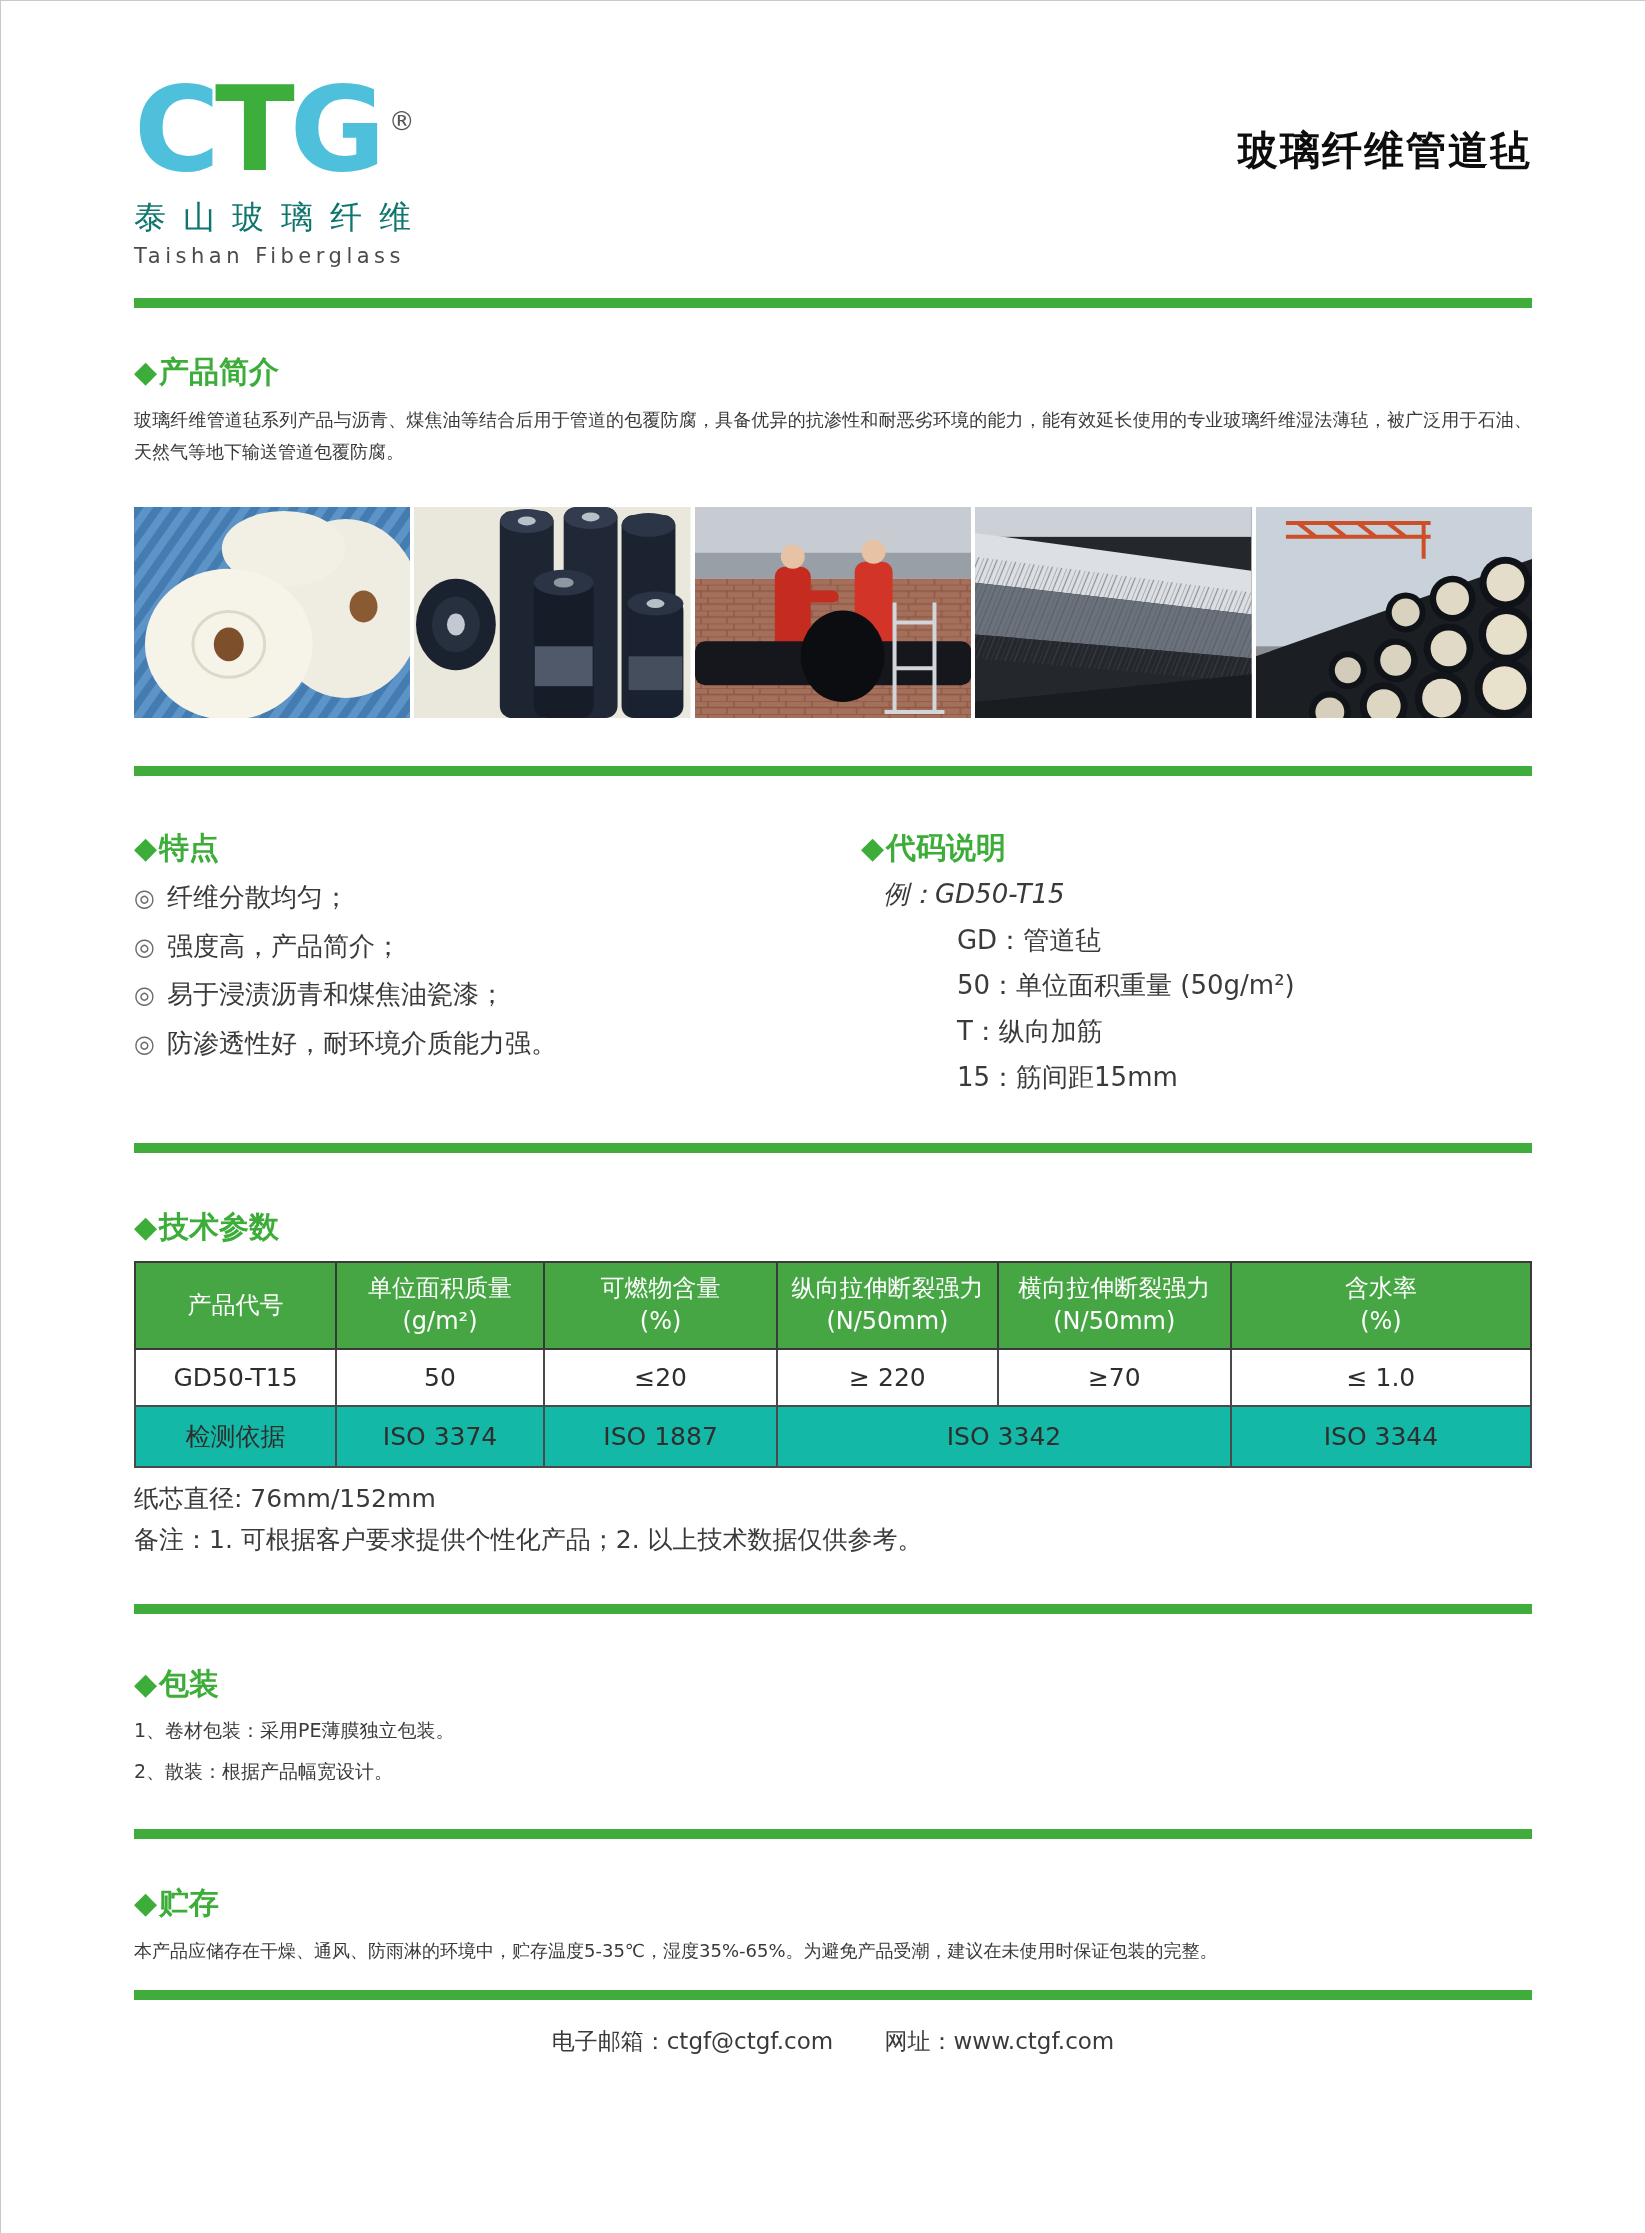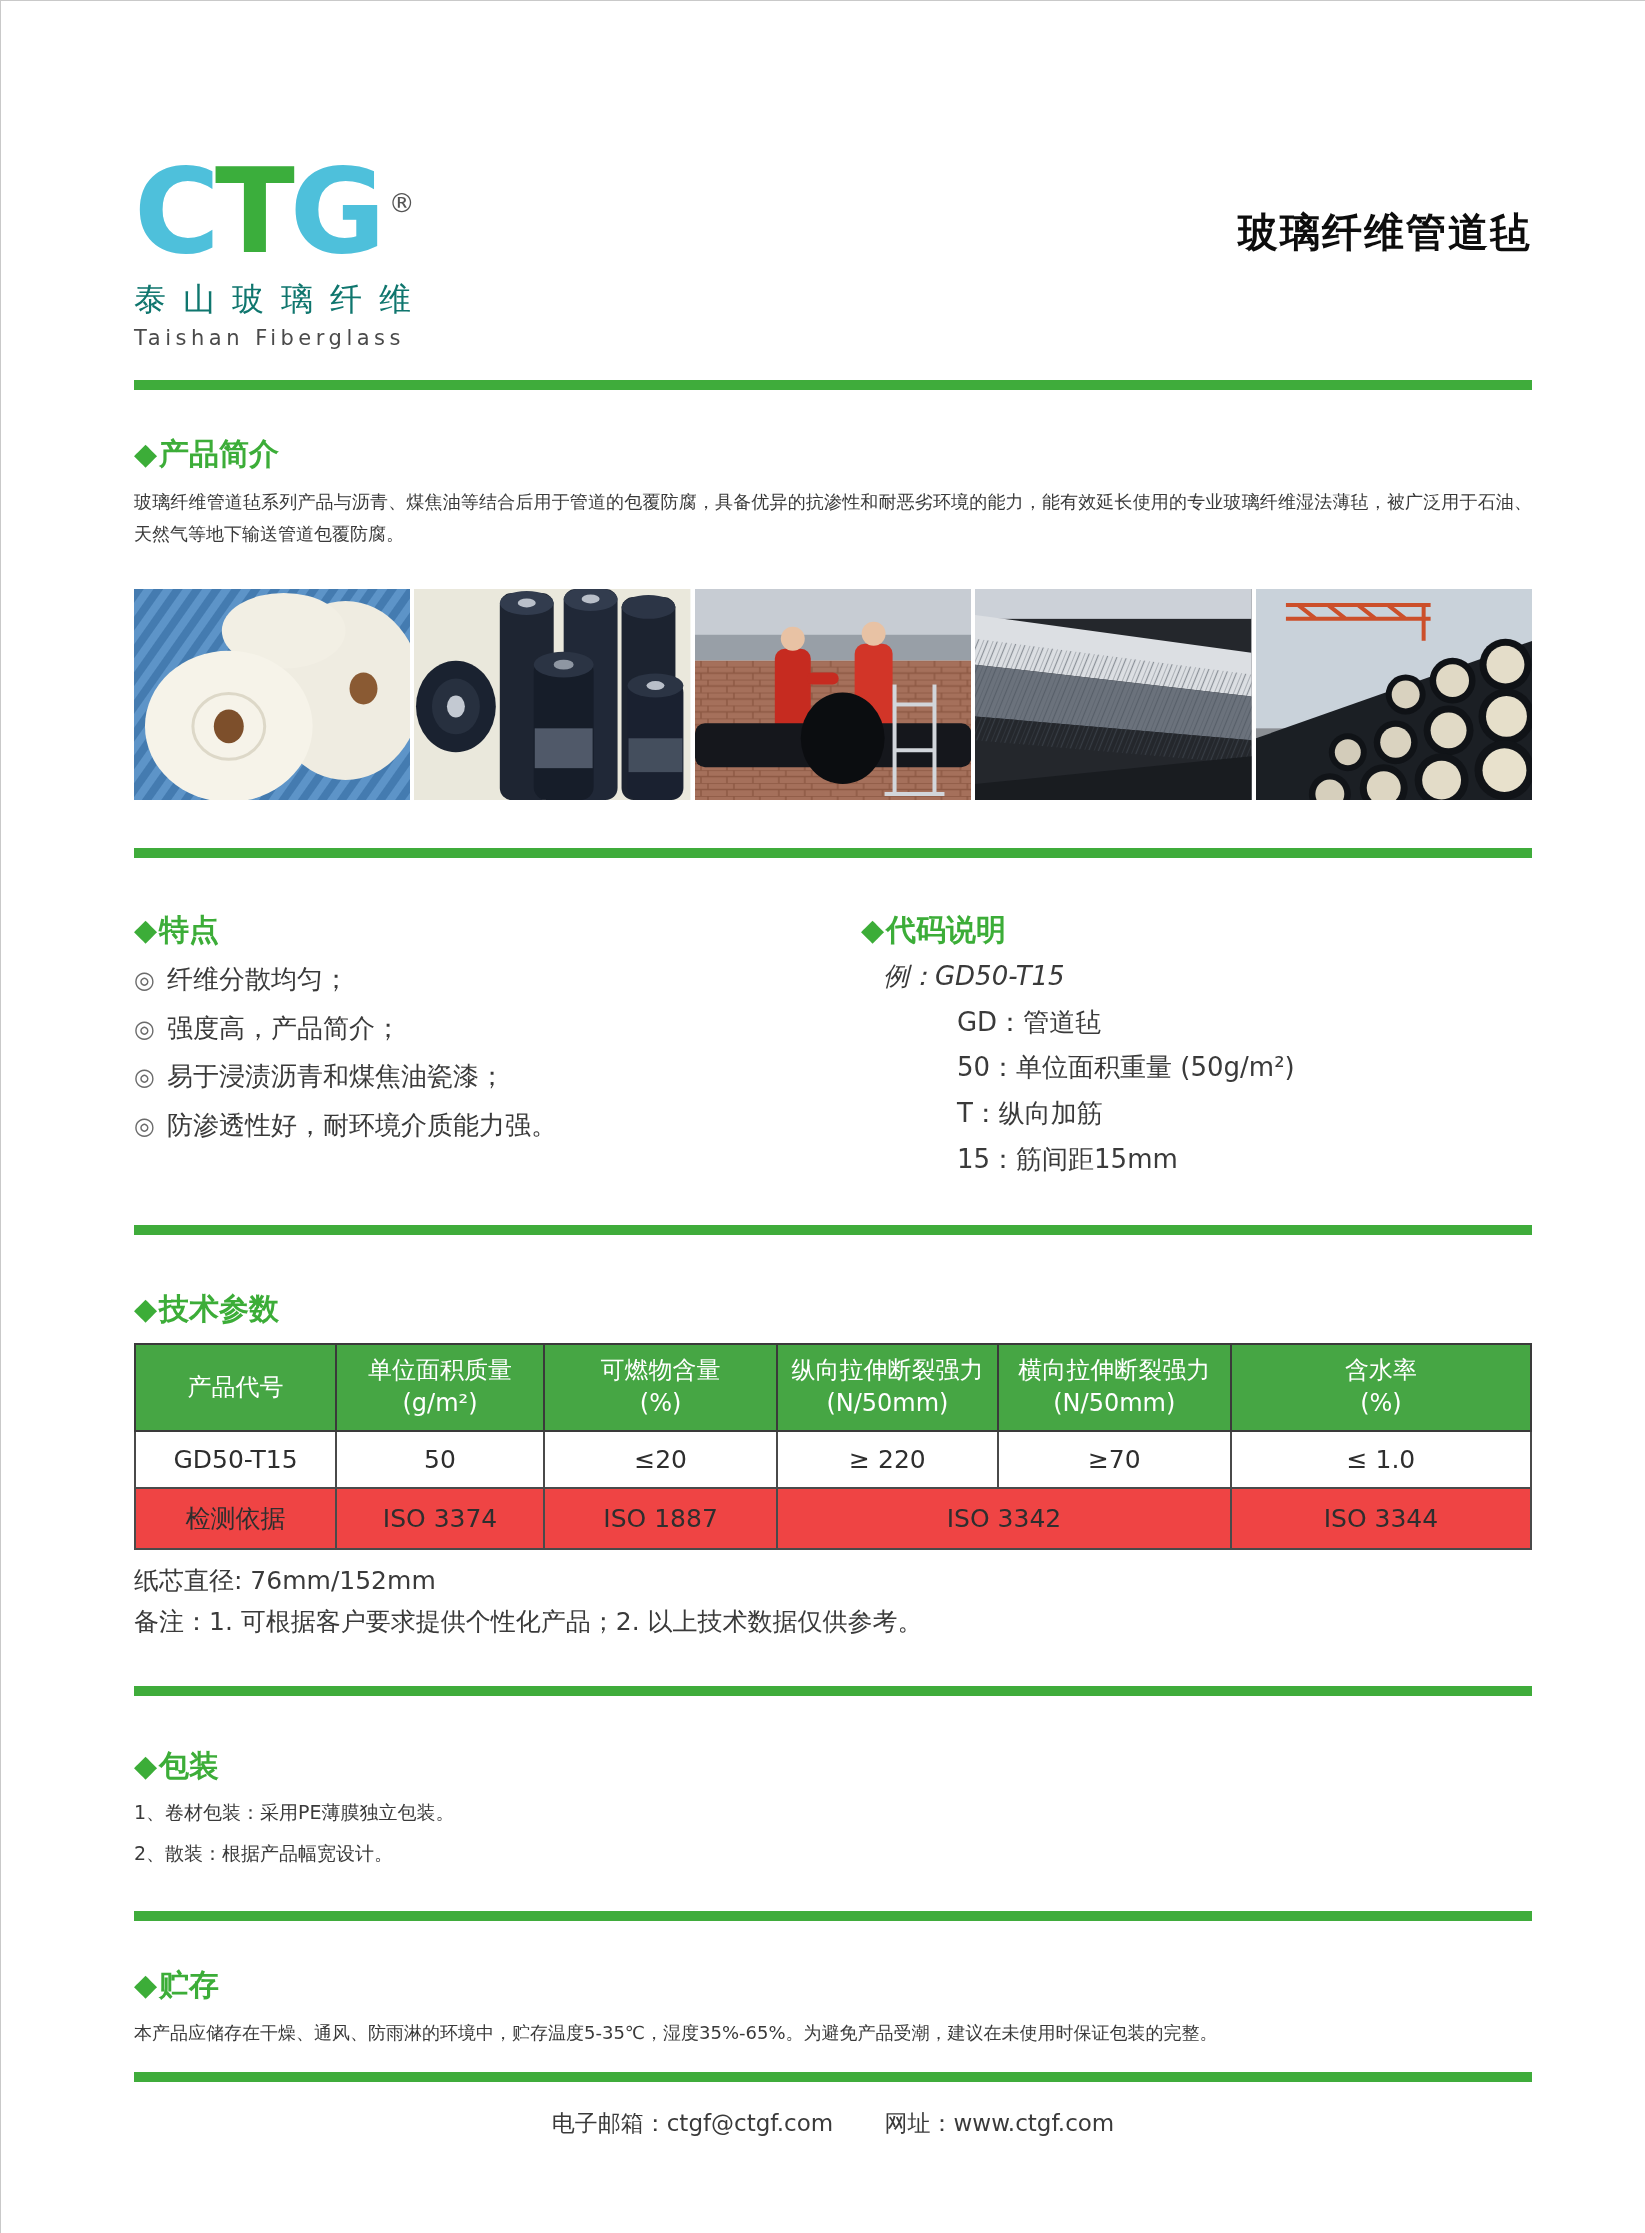--- a/index.html
+++ b/index.html
@@ -4,21 +4,21 @@
 <style>
   html,body{margin:0;padding:0;background:#e8e8e8;}
   .page{
     width:1646px;height:2234px;margin:0 auto;background:#ffffff;
     border:1px solid #c9c9c9;box-sizing:border-box;overflow:hidden;
     font-family:"DejaVu Sans","Liberation Sans",sans-serif;color:#3a3a3a;
   }
   .content{padding:0 113px 0 133px;}
 
   
-  .header{display:flex;padding-top:112px;margin-top:40px;}
+  .header{display:flex;padding-top:70px;}
   .brand{width:328px;flex:0 0 328px;}
   .logo-letters{font-weight:bold;font-size:117px;line-height:1;letter-spacing:-5px;white-space:nowrap;}
   .lc,.lg{color:#4EC0DB}
   .lt{color:#3BAE3C}
   .reg{font-size:26px;color:#555;vertical-align:super;letter-spacing:0;margin-left:8px;font-weight:normal;}
   .brand-cn{font-size:32px;color:#0f766e;letter-spacing:17px;margin-top:8px;white-space:nowrap;}
   .brand-en{font-size:21px;color:#4a4a4a;letter-spacing:4.5px;margin-top:4px;white-space:nowrap;}
   .doc-title{flex:1;text-align:right;font-size:40px;font-weight:bold;color:#0d0d0d;margin:52px 0 0 0;letter-spacing:2px;}
 
   
@@ -52,21 +52,21 @@
   .code-example{margin:12px 0 12px 22px;font-style:italic;}
   .code-line{margin:12px 0 12px 96px;}
   .code-sup{white-space:pre;}
 
   
   .section-specs{margin-top:56px;}
   table.specs{width:100%;border-collapse:collapse;table-layout:fixed;margin-top:16px;}
   table.specs th{background:#46A644;color:#ffffff;font-weight:normal;font-size:24px;line-height:1.4;padding:9px 4px;border:2px solid #3a3a3a;text-align:center;vertical-align:middle;}
   table.specs td{font-size:25px;padding:13px 6px;border:2px solid #4a4a4a;text-align:center;color:#2e2e2e;}
   table.specs tr.vals td{background:#ffffff;}
-  table.specs tr.basis td{background:#ef4444;}
+  table.specs tr.basis td{background:#14b8a6;}
   .note{font-size:25px;color:#3a3a3a;margin:14px 0 0 0;}
   .note + .note{margin-top:8px;}
 
   
   .section-pack{margin-top:52px;}
   .pack-item{font-size:19px;line-height:1.3;margin:16px 0 0 0;}
   .section-storage{margin-top:46px;}
 
   
   .page-footer{margin-top:26px;text-align:center;font-size:23px;color:#3a3a3a;}

